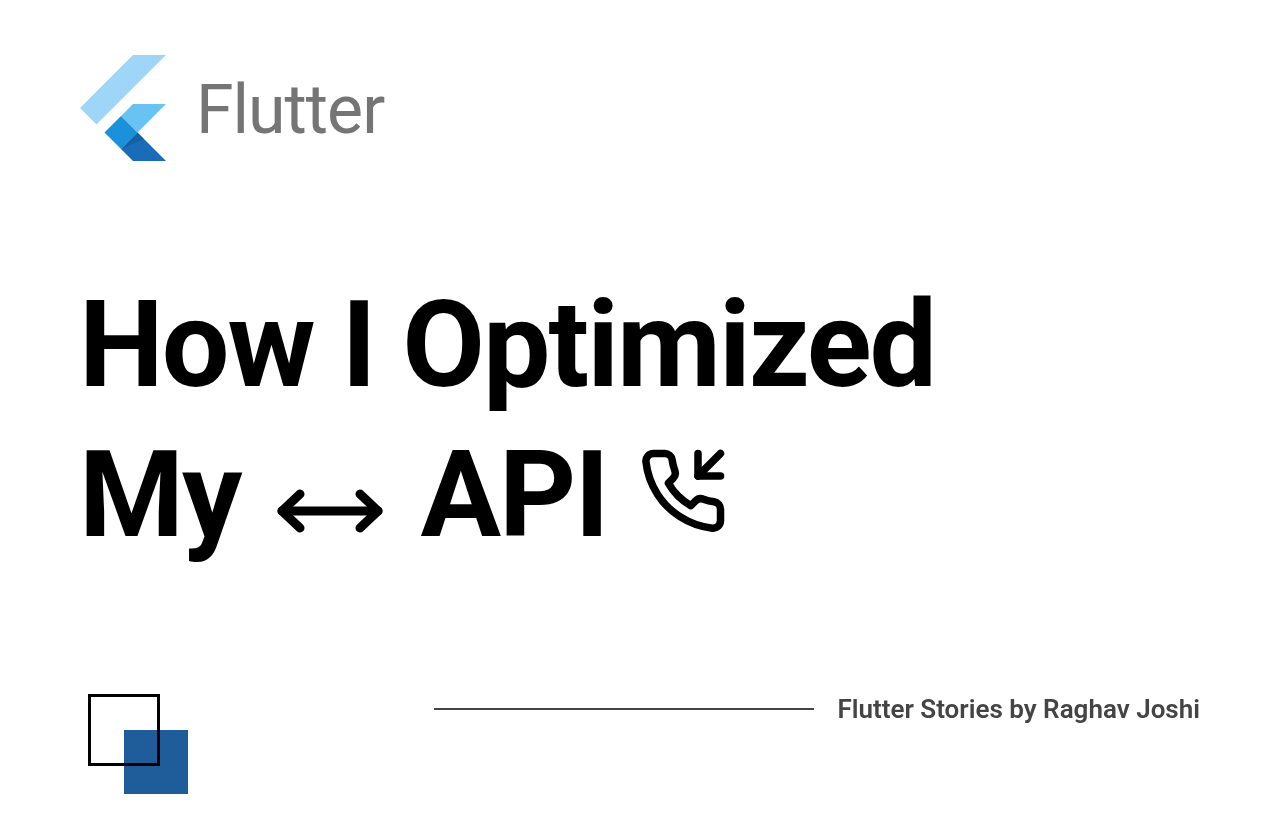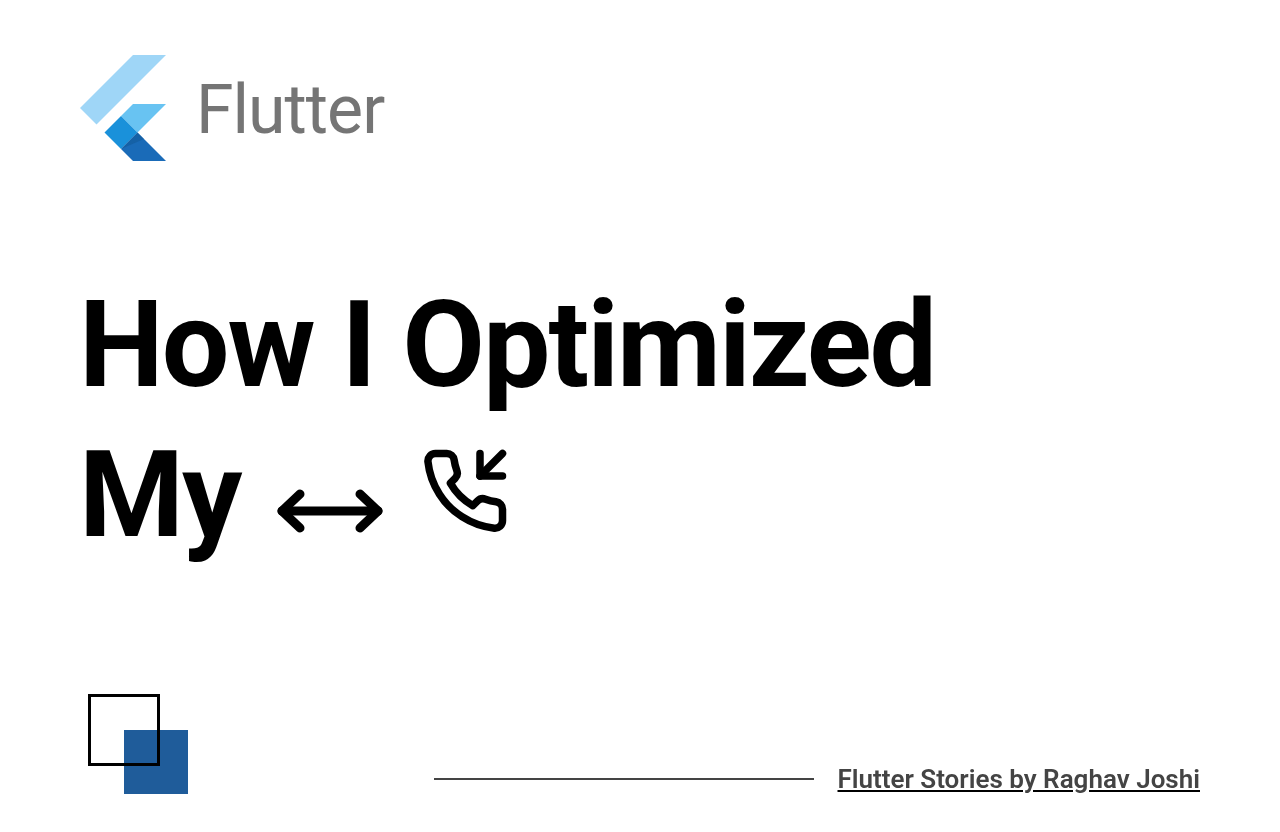--- a/index.html
+++ b/index.html
@@ -60,23 +60,22 @@
   .phone-icon-svg {
     width: 90px;
     height: 90px;
   }
   .footer-area {
     position: absolute;
     bottom: 38px;
     left: 88px;
     right: 80px;
     display: flex;
-    align-items: flex-end;
+    align-items: flex-start;
     justify-content: space-between;
-    text-decoration: underline;
   }
   .squares-icon {
     position: relative;
     width: 100px;
     height: 100px;
   }
   .square-outline {
     position: absolute;
     top: 0;
     left: 0;
@@ -129,20 +128,21 @@
   <div class="title-text">How I Optimized</div>
   <div class="title-text title-line2">
     <span>My</span>
     <span>
       <svg class="arrow-icon-svg" viewBox="0 0 120 50">
         <line x1="12" y1="25" x2="108" y2="25" stroke="#000" stroke-width="9" stroke-linecap="round"></line>
         <polyline points="30,8 12,25 30,42" fill="none" stroke="#000" stroke-width="9" stroke-linecap="round" stroke-linejoin="round"></polyline>
         <polyline points="90,8 108,25 90,42" fill="none" stroke="#000" stroke-width="9" stroke-linecap="round" stroke-linejoin="round"></polyline>
       </svg>
     </span>
+    <span>API</span>
     <span>
       <svg class="phone-icon-svg" viewBox="0 0 24 24" fill="none">
         <path d="M22 16.92v3a2 2 0 0 1-2.18 2 19.79 19.79 0 0 1-8.63-3.07 19.5 19.5 0 0 1-6-6 19.79 19.79 0 0 1-3.07-8.67A2 2 0 0 1 4.11 2h3a2 2 0 0 1 2 1.72 12.84 12.84 0 0 0 .7 2.81 2 2 0 0 1-.45 2.11L8.09 9.91a16 16 0 0 0 6 6l1.27-1.27a2 2 0 0 1 2.11-.45 12.84 12.84 0 0 0 2.81.7A2 2 0 0 1 22 16.92z" stroke="#000" stroke-width="2" stroke-linecap="round" stroke-linejoin="round"></path>
         <polyline points="16 2 16 8 22 8" stroke="#000" stroke-width="2" stroke-linecap="round" stroke-linejoin="round"></polyline>
         <line x1="22" y1="2" x2="16" y2="8" stroke="#000" stroke-width="2" stroke-linecap="round" stroke-linejoin="round"></line>
       </svg>
     </span>
   </div>
 </div>
 

